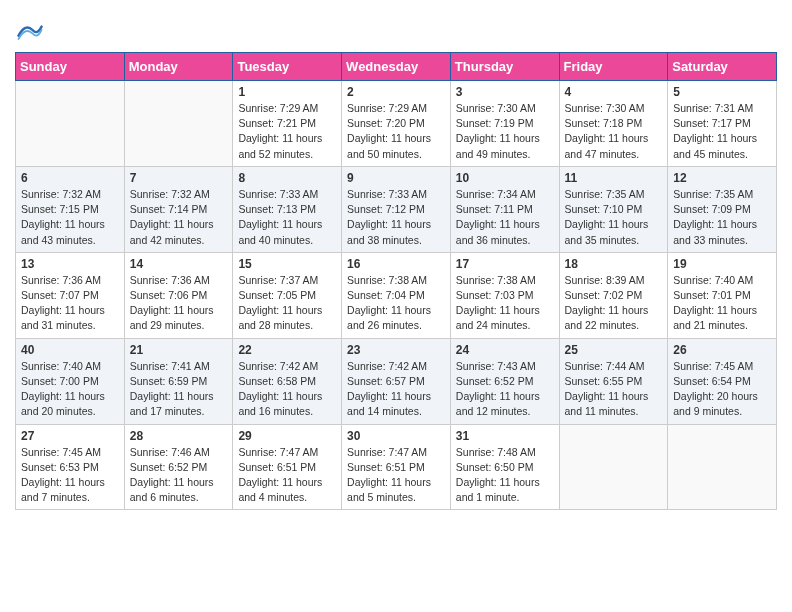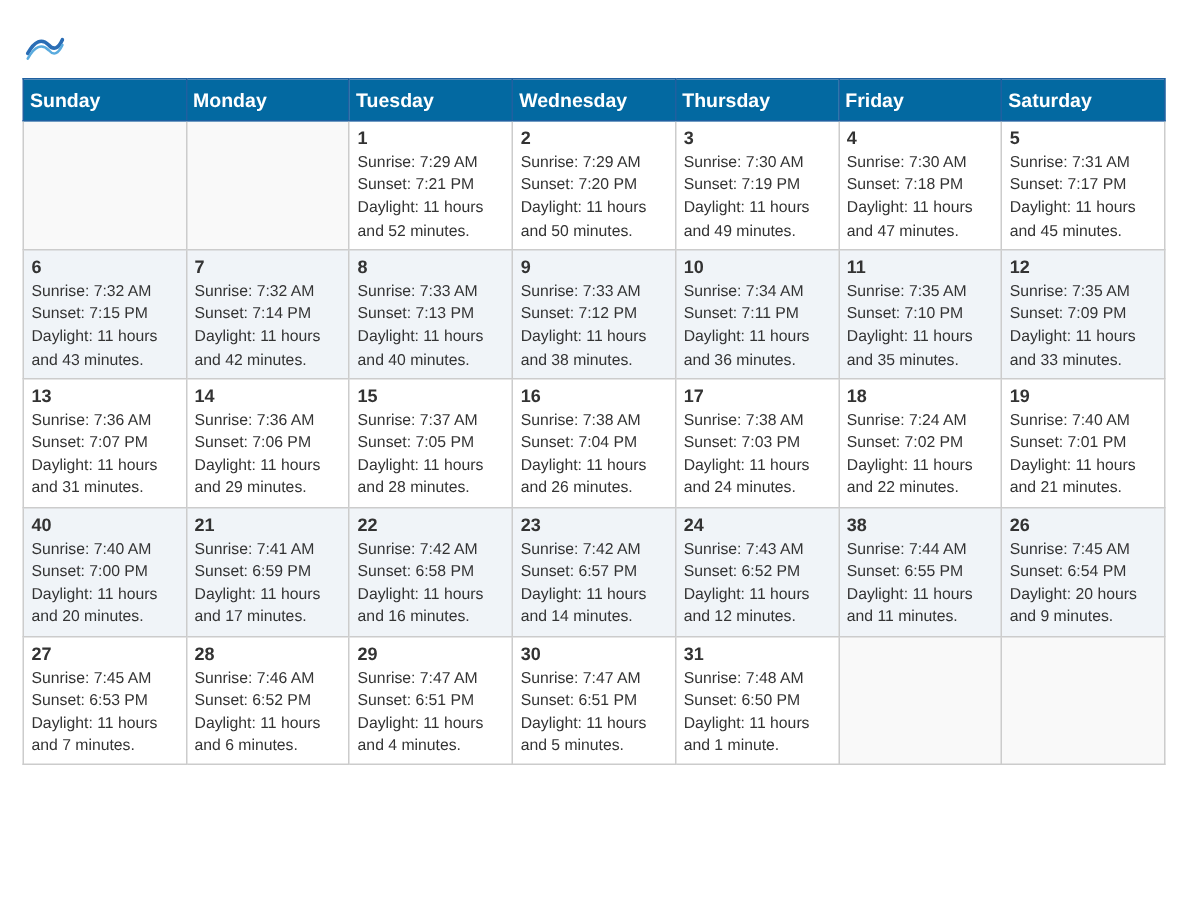--- a/index.html
+++ b/index.html
@@ -54,21 +54,21 @@
       font-size: 15px;
       color: #555;
       margin-top: 2px;
     }
     .calendar {
       width: 100%;
       border-collapse: collapse;
       border: 1px solid #ccc;
     }
     .calendar th {
-      background: #0369a1;
+      background: #ec4899;
       color: #fff;
       font-size: 13px;
       font-weight: bold;
       padding: 6px 4px;
       text-align: left;
       border: 1px solid #2060a0;
     }
     .calendar td {
       vertical-align: top;
       border: 1px solid #ccc;
@@ -209,21 +209,21 @@
           <td>
             <span class="day-number">16</span>
             <div class="cell-content"><span>Sunrise: 7:38 AM</span><br><span>Sunset: 7:04 PM</span><br><span>Daylight: 11 hours and 26 minutes.</span></div>
           </td>
           <td>
             <span class="day-number">17</span>
             <div class="cell-content"><span>Sunrise: 7:38 AM</span><br><span>Sunset: 7:03 PM</span><br><span>Daylight: 11 hours and 24 minutes.</span></div>
           </td>
           <td>
             <span class="day-number">18</span>
-            <div class="cell-content"><span>Sunrise: 7:24 AM</span><br><span>Sunset: 7:02 PM</span><br><span>Daylight: 11 hours and 22 minutes.</span></div>
+            <div class="cell-content"><span>Sunrise: 8:39 AM</span><br><span>Sunset: 7:02 PM</span><br><span>Daylight: 11 hours and 22 minutes.</span></div>
           </td>
           <td>
             <span class="day-number">19</span>
             <div class="cell-content"><span>Sunrise: 7:40 AM</span><br><span>Sunset: 7:01 PM</span><br><span>Daylight: 11 hours and 21 minutes.</span></div>
           </td>
         </tr>
         <tr class="row-odd">
           <td>
             <span class="day-number">40</span>
             <div class="cell-content"><span>Sunrise: 7:40 AM</span><br><span>Sunset: 7:00 PM</span><br><span>Daylight: 11 hours and 20 minutes.</span></div>
@@ -238,21 +238,21 @@
           </td>
           <td>
             <span class="day-number">23</span>
             <div class="cell-content"><span>Sunrise: 7:42 AM</span><br><span>Sunset: 6:57 PM</span><br><span>Daylight: 11 hours and 14 minutes.</span></div>
           </td>
           <td>
             <span class="day-number">24</span>
             <div class="cell-content"><span>Sunrise: 7:43 AM</span><br><span>Sunset: 6:52 PM</span><br><span>Daylight: 11 hours and 12 minutes.</span></div>
           </td>
           <td>
-            <span class="day-number">38</span>
+            <span class="day-number">25</span>
             <div class="cell-content"><span>Sunrise: 7:44 AM</span><br><span>Sunset: 6:55 PM</span><br><span>Daylight: 11 hours and 11 minutes.</span></div>
           </td>
           <td>
             <span class="day-number">26</span>
             <div class="cell-content"><span>Sunrise: 7:45 AM</span><br><span>Sunset: 6:54 PM</span><br><span>Daylight: 20 hours and 9 minutes.</span></div>
           </td>
         </tr>
         <tr class="row-even">
           <td>
             <span class="day-number">27</span>

